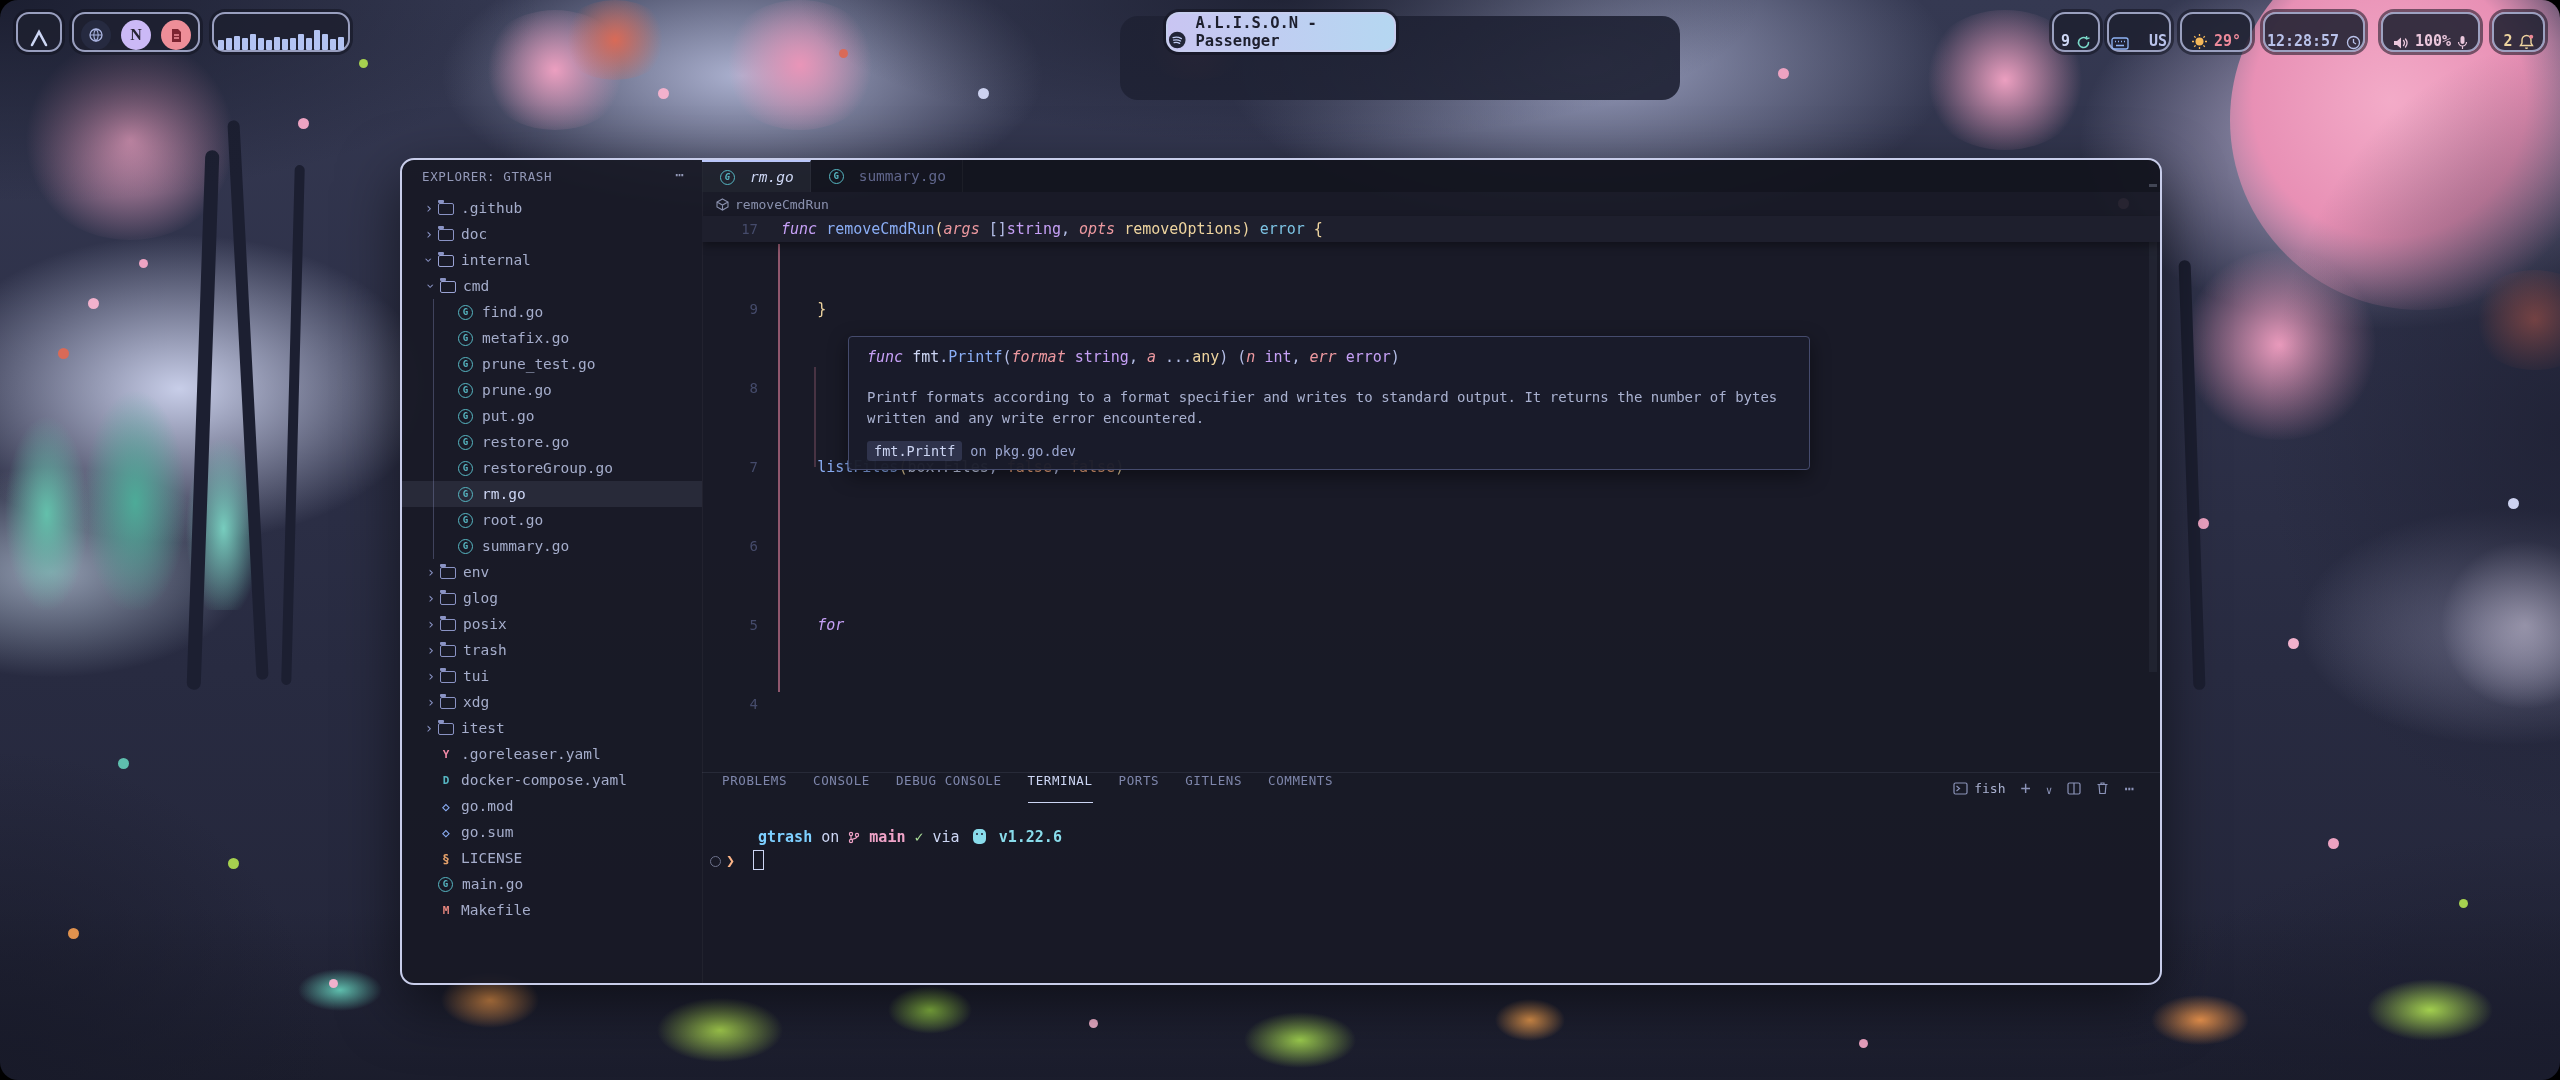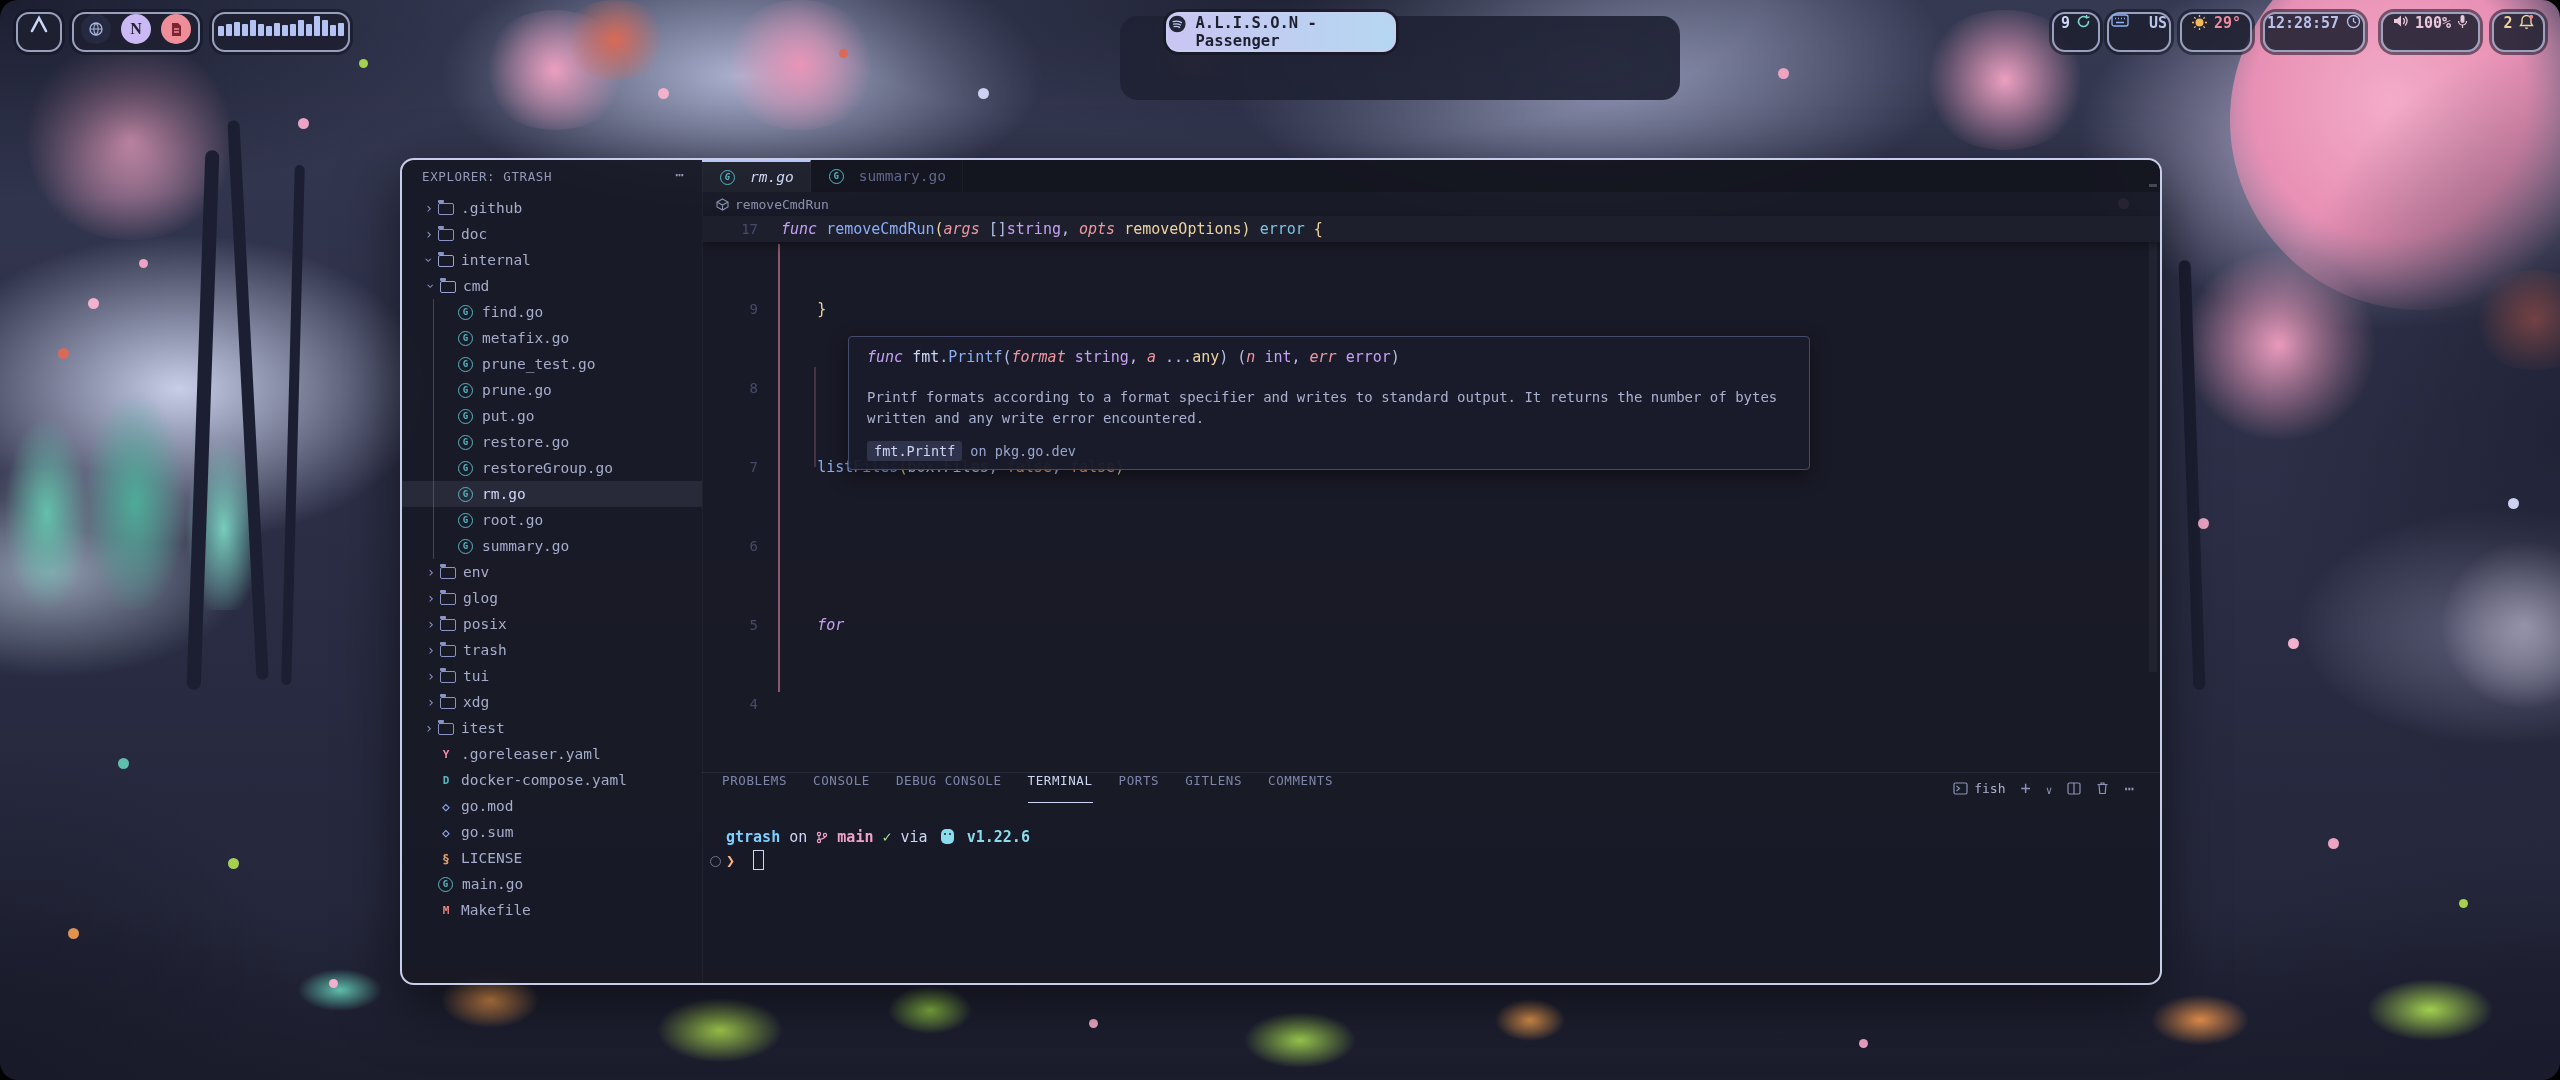--- a/index.html
+++ b/index.html
@@ -74,21 +74,21 @@
       2510px 500px 0 2px #cdd2f0, 2330px 840px 0 2px #eda3c2, 2460px 900px 0 1px #a6d14f,
       120px 760px 0 2px #5fbfae, 230px 860px 0 2px #a6d14f, 70px 930px 0 2px #e0924e,
       330px 980px 0 1px #f2b2cd, 1090px 1020px 0 1px #f2b2cd, 1860px 1040px 0 1px #eda3c2;}
   .corners{position:absolute;inset:0;border-radius:18px;box-shadow:0 0 0 90px #000;
     pointer-events:none;z-index:60;}
 
   
   .topbar{position:absolute;left:0;top:0;width:2560px;height:64px;z-index:10;}
   .pill{position:absolute;top:12px;height:40px;box-sizing:border-box;border-radius:13px;
     background:rgba(30,32,48,.88);border:2px solid rgba(176,182,216,.85);
-    box-shadow:0 0 0 3px rgba(18,20,32,.55);display:flex;align-items:flex-start;justify-content:center;
+    box-shadow:0 0 0 3px rgba(18,20,32,.55);display:flex;align-items:flex-end;justify-content:center;
     gap:8px;color:#cdd6f4;font-size:16px;font-weight:bold;}
   .pill-logo{left:16px;width:46px;}
   .pill-apps{left:72px;width:128px;gap:10px;}
   .appc{width:30px;height:30px;border-radius:50%;display:flex;align-items:center;justify-content:center;}
   .appc.globe{background:#262a40;}
   .appc.notion{background:#cbb9f6;color:#272233;font-family:"Liberation Serif",serif;font-weight:bold;font-size:16px;}
   .appc.notion::before{content:"N";}
   .appc.doc{background:#ee8e98;}
   .pill-cava{left:212px;width:138px;gap:0;}
   .cava{display:flex;align-items:flex-end;gap:2px;height:22px;}
@@ -191,21 +191,21 @@
     color:#8b93b8;}
   .pctrl .shell{display:flex;align-items:center;gap:6px;font-size:13px;color:#a9b1d0;}
   .icon-text::before{content:"⋯";}
   .plus::before{content:"+";font-size:17px;}
   .chevd::before{content:"∨";font-size:11px;}
   .term{position:absolute;left:0;top:52px;right:0;font-size:15px;line-height:24px;}
   .term-line1{padding-left:24px;}
   .term-line2{padding-left:24px;position:relative;}
   .term-deco{position:absolute;left:8px;top:7px;width:9px;height:9px;border:1px solid #6e738d;
     border-radius:50%;}
-  .tseg-dir{color:#7dcfff;font-weight:bold;}
+  .tseg-dir{color:#7dcfff;font-weight:bold;margin-left:32px;}
   .tseg-fg{color:#cdd6f4;}
   .tseg-branch{color:#f0a3c8;font-weight:bold;}
   .tseg-ok{color:#a6da95;}
   .tseg-ver{color:#89dceb;font-weight:bold;}
   .tseg-sym{color:#fab387;}
   .tcursor{display:inline-block;width:9px;height:18px;border:1px solid #cdd6f4;margin-left:9px;
     vertical-align:-4px;}
   .gopher{display:inline-block;width:13px;height:15px;background:#89dceb;border-radius:5px;
     margin:0 4px;vertical-align:-2px;position:relative;}
   .gopher::before,.gopher::after{content:"";position:absolute;top:4px;width:2px;height:2px;

